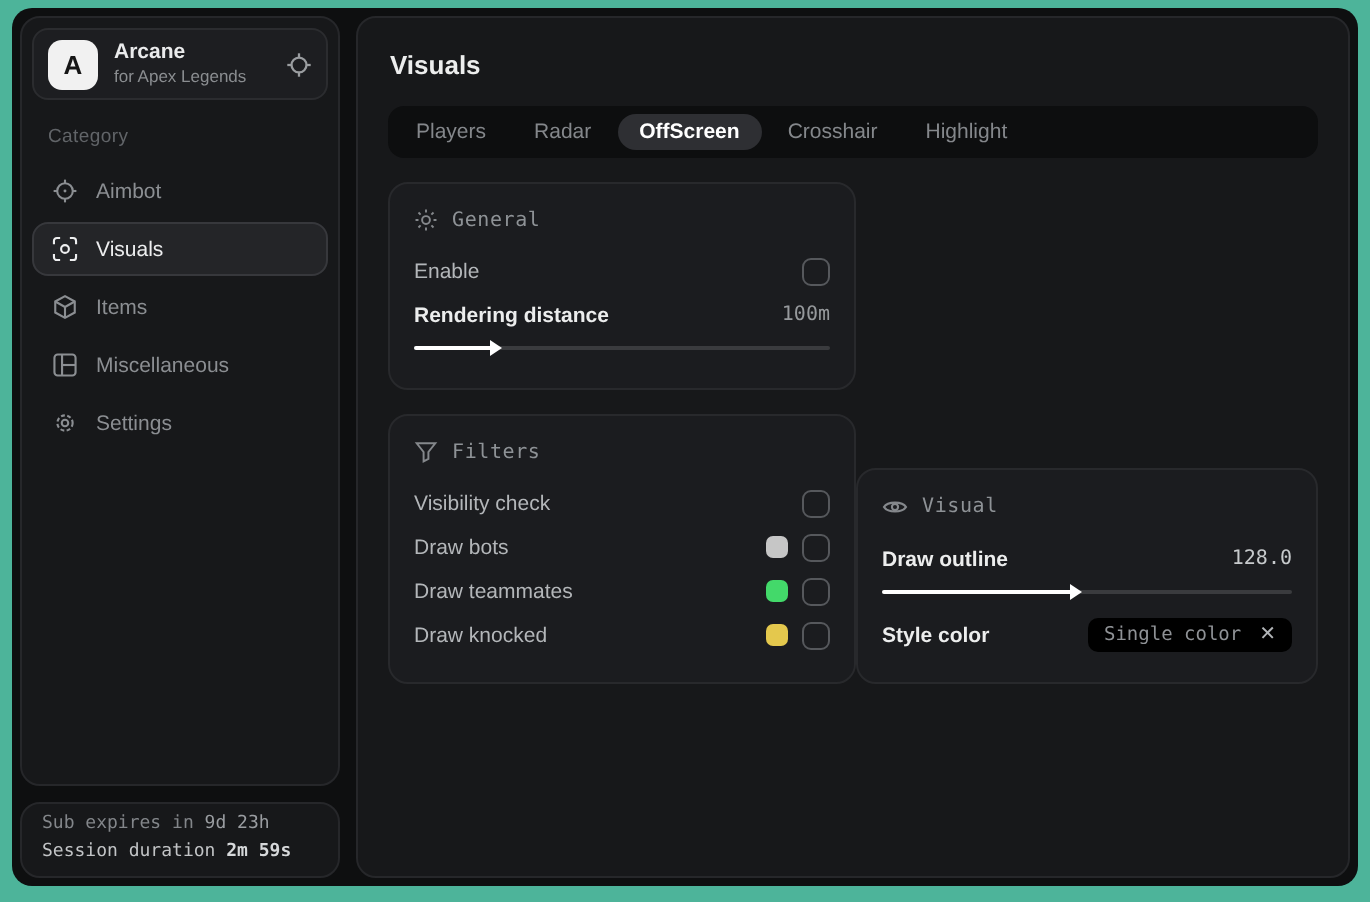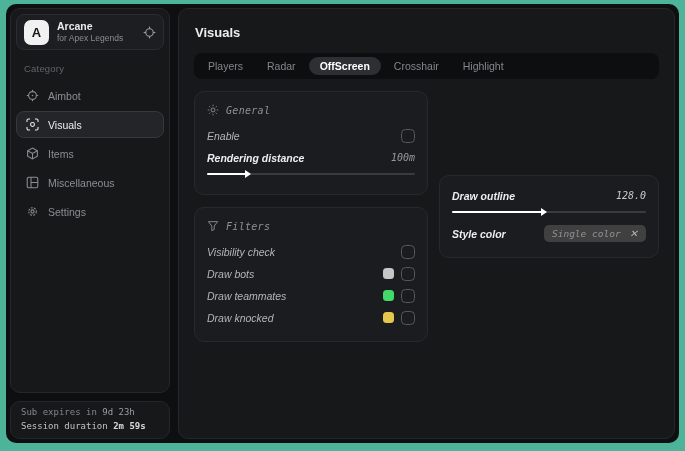--- a/index.html
+++ b/index.html
@@ -56,21 +56,21 @@
   .page-title { font-size:13px; font-weight:700; color:#eceded; margin:3px 1px 13px; }
   .tabstrip {
     background:#0d0e0f; border-radius:8px; padding:3px; display:flex; gap:2px; height:26px;
     align-items:center;
   }
   .tab {
     padding:3px 11px; font-size:10.5px; color:#84878b; border-radius:999px; cursor:pointer;
     white-space:nowrap;
   }
   .tab.sel { background:#2e2f33; color:#ffffff;font-weight:bold; }
-  .content { margin-top:12px; display:flex; gap:11px; align-items:center;font-style:italic; }
+  .content { margin-top:12px; display:flex; gap:0; align-items:flex-end; }
   .col-l { width:234px; display:flex; flex-direction:column; gap:12px; flex-shrink:0; }
   .col-r { flex:1; }
   .card {
     background:#1b1c1f; border:1px solid #28292c; border-radius:10px;
     padding:8px 12px 12px;
   }
   .card-head {
     display:flex; align-items:center; gap:7px; margin:4px 0 9px;
     font-family:"DejaVu Sans Mono", monospace; font-size:10px; color:#8e9296;
     letter-spacing:.3px;
@@ -92,21 +92,21 @@
   .swatch { width:11px; height:11px; border-radius:3.5px; }
   .slider { position:relative; height:10px; margin:1px 0 3px; cursor:pointer; }
   .s-track { position:absolute; left:0; right:0; top:4px; height:2px; background:#3a3b3e; border-radius:1px; }
   .s-fill  { position:absolute; left:0; top:4px; height:2px; background:#ffffff; border-radius:1px; }
   .s-thumb {
     position:absolute; right:-2px; top:-3px; width:0; height:0;
     border-top:4px solid transparent; border-bottom:4px solid transparent;
     border-left:6.5px solid #ffffff;
   }
   .chip {
-    display:flex; align-items:center; gap:9px; background:#404040; border-radius:5px;
+    display:flex; align-items:center; gap:9px; background:#000000; border-radius:5px;
     padding:3px 8px; cursor:pointer;
   }
   .chip-txt { font-family:"DejaVu Sans Mono", monospace; font-size:9.5px; color:#8f9296; }
   .chip-x   { font-size:10px; color:#b2b5b8; line-height:1; cursor:pointer; }
   svg { display:block; }
   .mt6 { margin-top:6px; }
 </style>
 </head>
 <body>
 
@@ -283,20 +283,29 @@
               <span class="swatch" style="background:#e4c84d"></span>
               <span class="cb"></span>
             </span>
           </div>
         </div>
       </div>
 
       <div class="col-r">
 
         <div class="card">
+          <div class="card-head">
+            <span class="cico">
+              <svg width="13" height="13" viewBox="0 0 16 16" fill="none" stroke="currentColor" stroke-width="1.3">
+                <path d="M1.2 8C3.4 4.4 12.6 4.4 14.8 8 12.6 11.6 3.4 11.6 1.2 8Z"></path>
+                <circle cx="8" cy="8" r="1.9"></circle>
+              </svg>
+            </span>
+            <span>Visual</span>
+          </div>
           <div class="row">
             <span class="lbl-strong">Draw outline</span>
             <span class="val bright">128.0</span>
           </div>
           <div class="slider">
             <div class="s-track"></div>
             <div class="s-fill" style="width:48%">
               <div class="s-thumb"></div>
             </div>
           </div>

